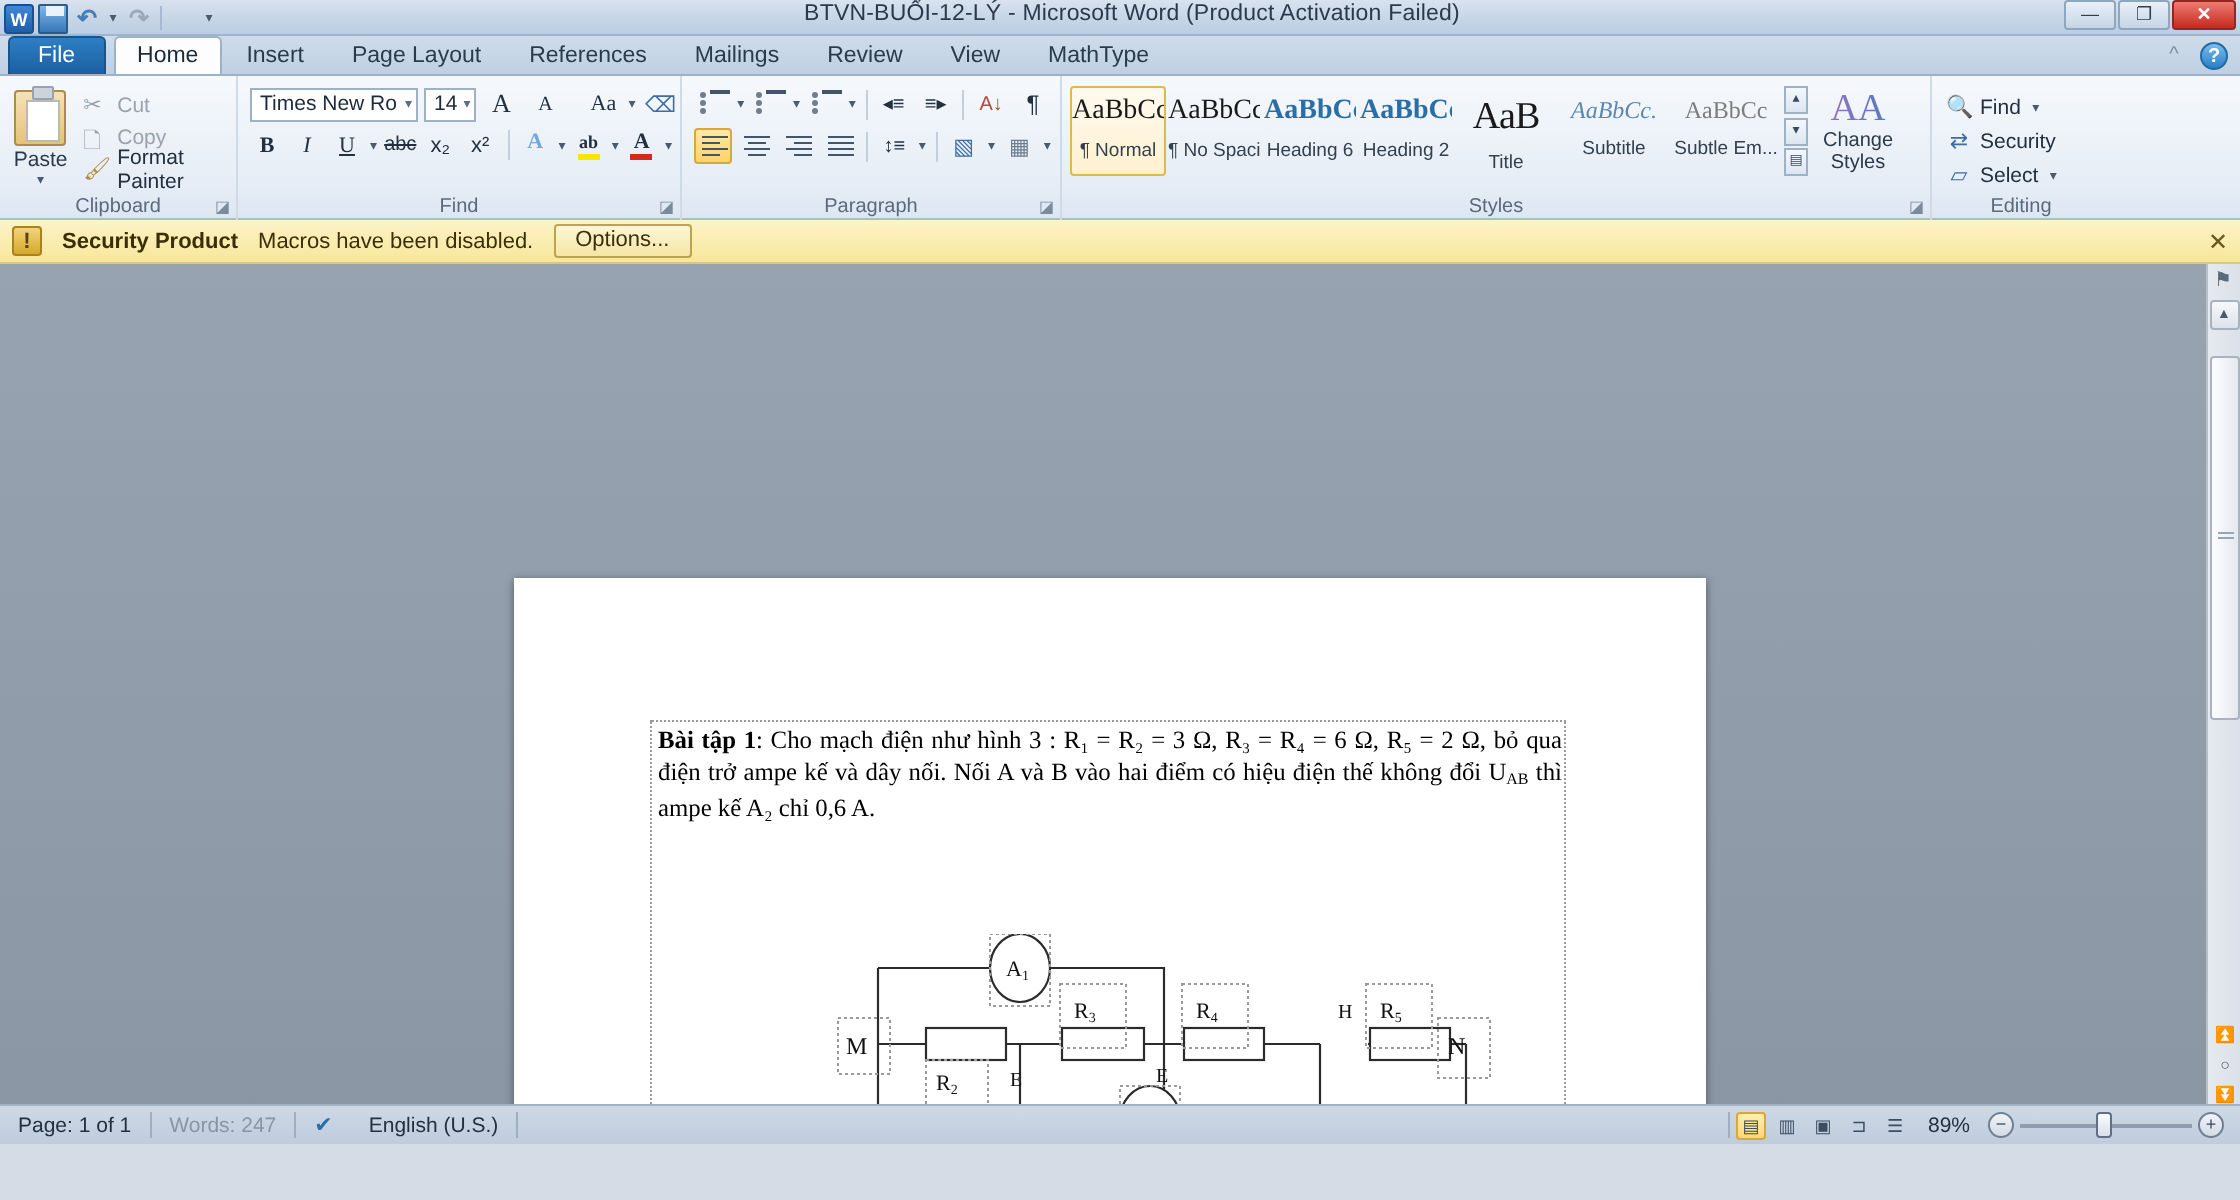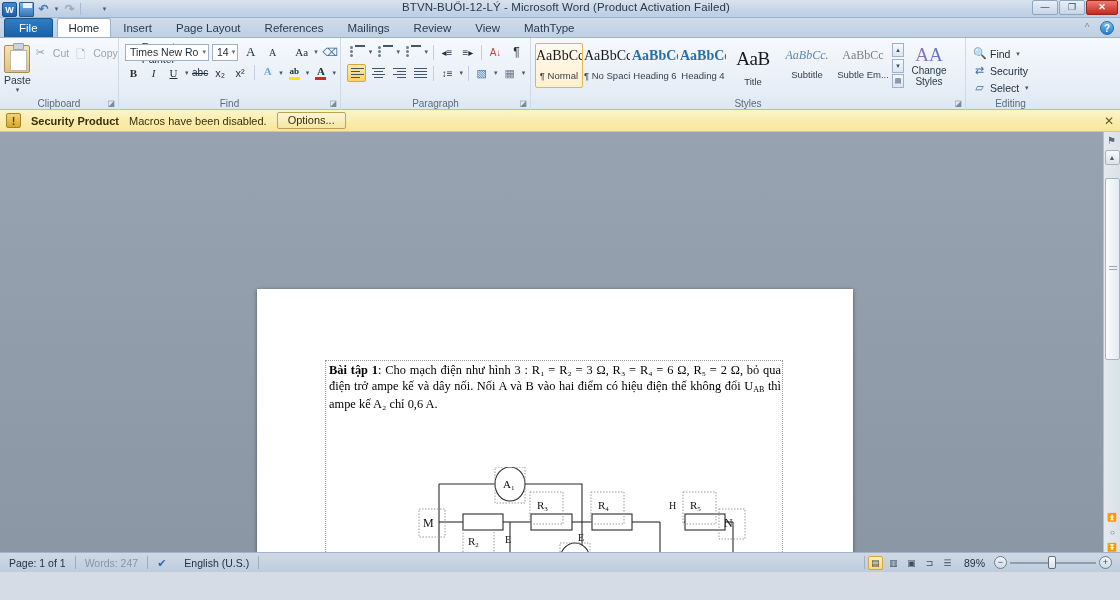--- a/index.html
+++ b/index.html
@@ -99,21 +99,21 @@
     background:linear-gradient(180deg,#f6e2b4,#e4c377); position:relative;
   }
   .paste-ico:after{
     content:""; position:absolute; left:5px; top:4px; width:15px;height:19px;
     background:#fff; border:1px solid #b9b9b9;
   }
   .paste-ico:before{
     content:""; position:absolute; left:8px; top:-3px; width:9px;height:5px;
     background:#cdd3da; border:1px solid #9aa3ad; border-radius:1px;
   }
-  .clipcol{ display:flex; flex-direction:row; gap:1px; padding-top:2px;}
+  .clipcol{ display:flex; flex-direction:column; gap:1px; padding-top:2px;}
   .clipitem{ display:flex; align-items:center; gap:4px; font-size:10.5px; color:#9aa3ad; height:15px; padding:0 3px;}
   .clipitem.on{ color:#22303f; }
   .ci-ico{ width:13px;height:13px; position:relative;}
   .ci-cut:before{content:"\2702"; font-size:11px; color:#97a1ac; }
   .ci-copy:before{content:"\1F5CB"; font-size:11px; color:#97a1ac;}
   .ci-fp:before{content:"\1F58C"; font-size:11px; color:#b58b3f;}
 
   
   .fontrow{ display:flex; align-items:center; gap:3px; padding:3px 0 0 2px;}
   .cbox{
@@ -489,21 +489,21 @@
       <div class="sbox">
         <div class="s-prev">AaBbCc</div>
         <div class="s-name">¶ No Spaci...</div>
       </div>
       <div class="sbox">
         <div class="s-prev blue" style="font-weight:bold">AaBbCc</div>
         <div class="s-name">Heading 6</div>
       </div>
       <div class="sbox">
         <div class="s-prev blue" style="font-weight:bold">AaBbCc</div>
-        <div class="s-name">Heading 4</div>
+        <div class="s-name">Heading 2</div>
       </div>
       <div class="sbox" style="width:52px">
         <div class="s-prev big">AaB</div>
         <div class="s-name">Title</div>
       </div>
       <div class="sbox" style="width:56px">
         <div class="s-prev it">AaBbCc.</div>
         <div class="s-name">Subtitle</div>
       </div>
       <div class="sbox" style="width:56px">

